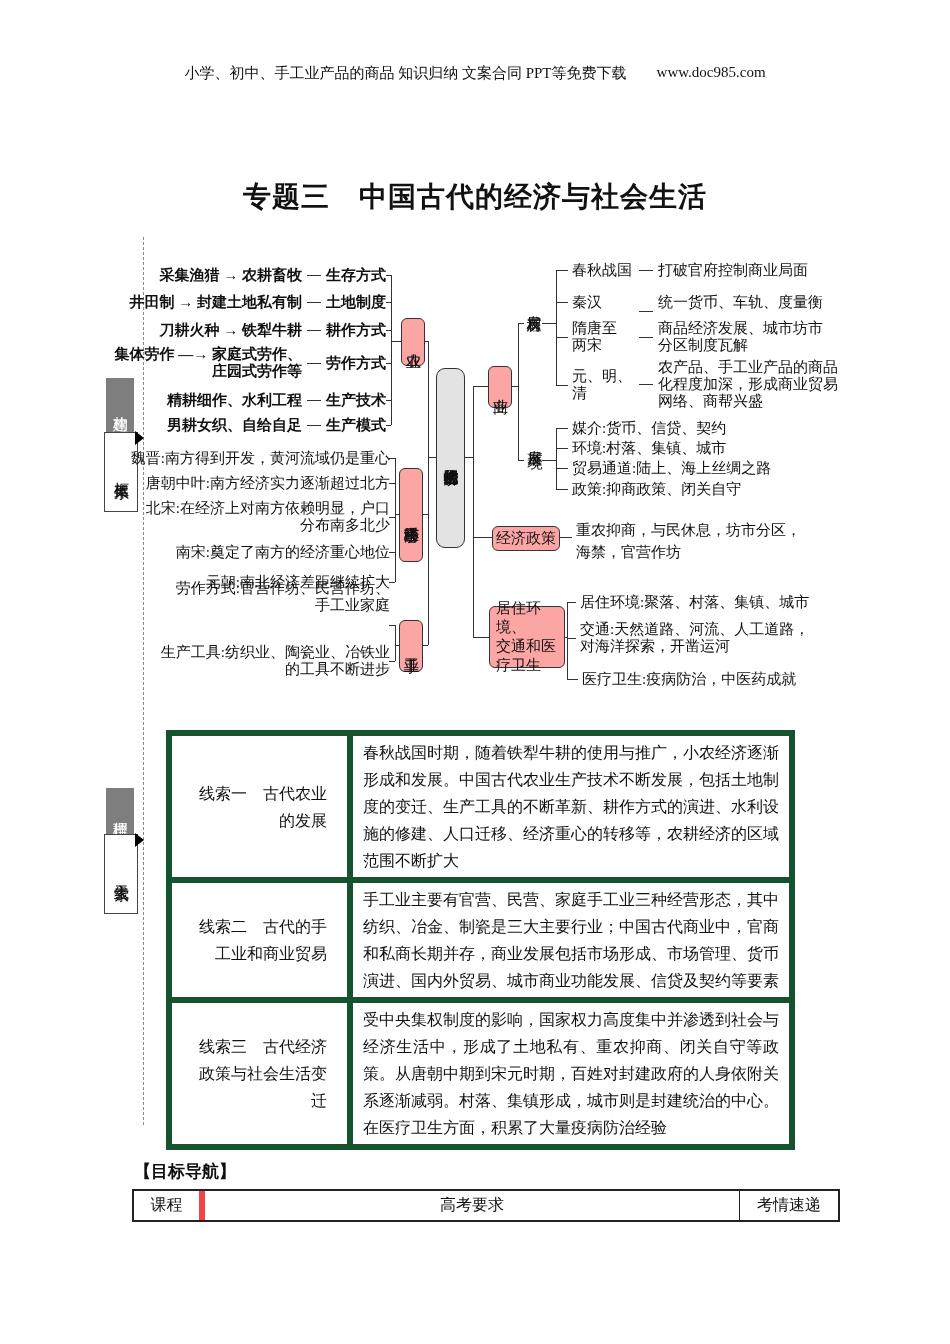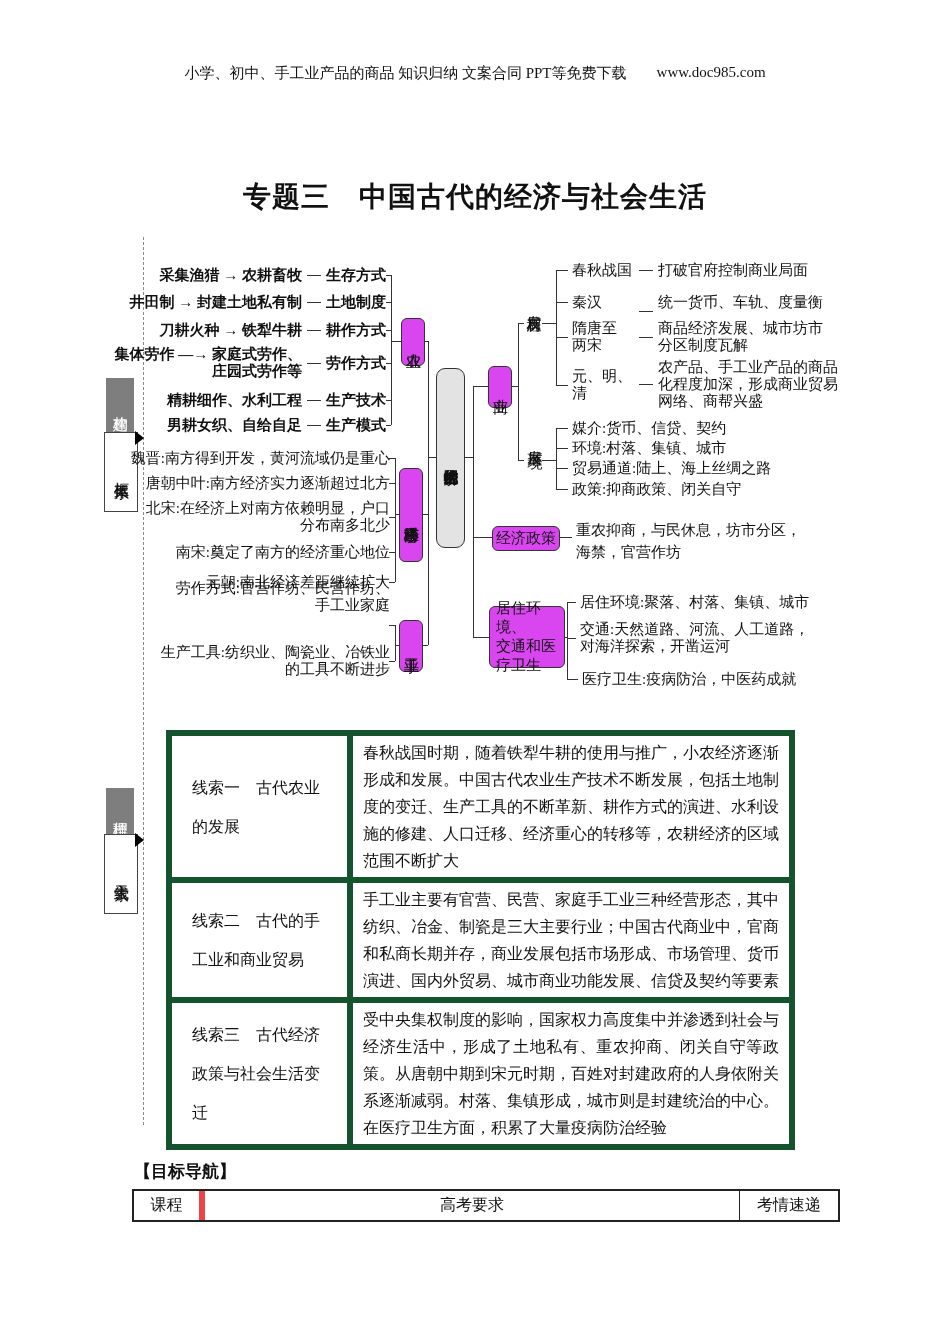--- a/index.html
+++ b/index.html
@@ -18,29 +18,29 @@
   .vt{writing-mode:vertical-rl;letter-spacing:1px;}
   .tri{width:0;height:0;border-top:7px solid transparent;border-bottom:7px solid transparent;
        border-left:9px solid #000;}
   
   .mm{font-size:15px;line-height:20px;white-space:nowrap;}
   .row{display:flex;align-items:center;white-space:nowrap;}
   .rrow{justify-content:flex-end;font-weight:bold;}
   .dash{flex:none;width:14px;height:0;border-top:1px solid #333;margin:0 5px;}
   .ml{line-height:17px;}
   .tr{text-align:right;}
-  .node{position:absolute;border:1px solid #333;border-radius:6px;background:#d946ef;
+  .node{position:absolute;border:1px solid #333;border-radius:6px;background:#fca5a5;
         display:flex;align-items:center;justify-content:center;font-size:15px;line-height:1;}
   .node .vt{letter-spacing:0;}
   svg.wires{position:absolute;left:0;top:0;}
   
   table.clues{position:absolute;left:166px;top:730px;width:629px;border-collapse:collapse;
               font-size:16px;}
   table.clues td{border:6px solid #14532d;vertical-align:middle;}
-  td.chead{width:135px;padding:4px 20px;line-height:39px;}
+  td.chead{width:135px;padding:4px 20px;line-height:27px;text-align:right;}
   td.cbody{padding:3px 10px;line-height:27px;text-align:justify;}
   
   .navhead{font-family:"Liberation Sans",sans-serif;font-weight:bold;font-size:17px;}
   .navtable{left:132px;top:1189px;width:704px;height:29px;border:2px solid #222;
             display:flex;font-size:16px;}
   .navcell{display:flex;align-items:center;justify-content:center;height:100%;}
   .nc1{width:65px;border-right:6px solid #ef4444;text-align:center;}
   .nc2{flex:1;border-right:1px solid #222;}
   .nc3{width:98px;}
 </style>

